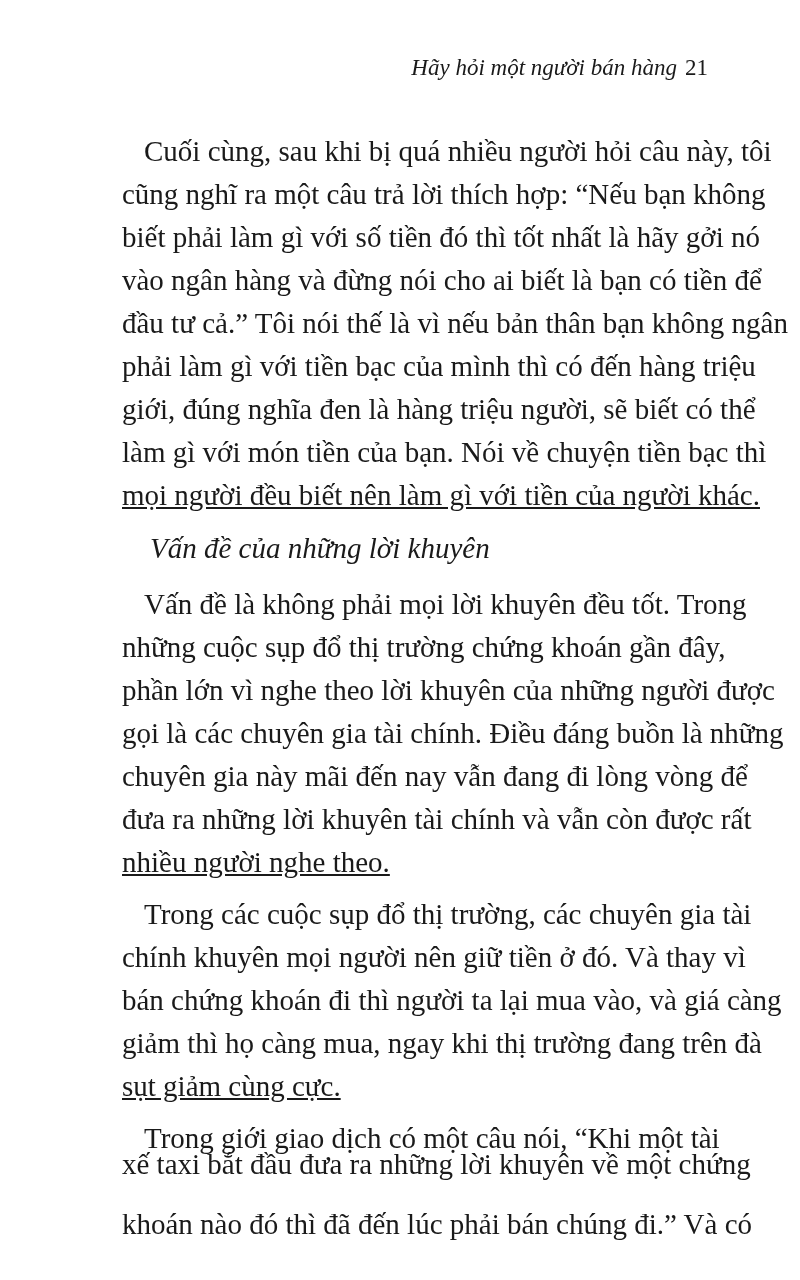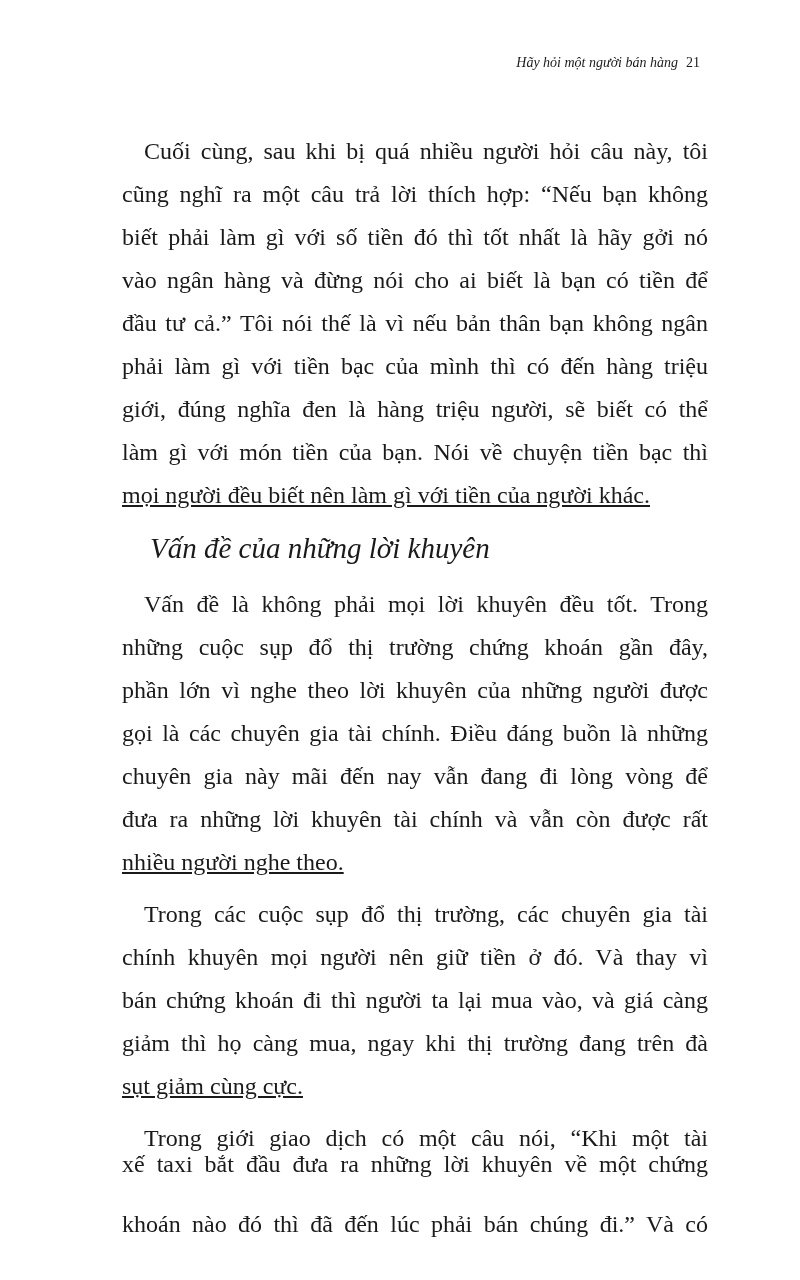--- a/index.html
+++ b/index.html
@@ -11,42 +11,42 @@
     width: 800px;
     height: 1280px;
     position: relative;
     overflow: hidden;
     color: #1a1a1a;
     font-family: "Liberation Serif", "DejaVu Serif", serif;
   }
   .running-header {
     position: absolute;
     top: 55px;
-    right: 100px;
-    font-size: 14px;
+    right: 92px;
+    font-size: 23px;
     white-space: nowrap;
   }
   .running-header .title {
     font-style: italic;
   }
   .running-header .page-num {
     margin-left: 8px;
     font-style: normal;
   }
   .body-text {
     position: absolute;
     left: 122px;
     width: 586px;
     top: 0;
   }
   .line {
     position: absolute;
     left: 0;
     width: 586px;
-    font-size: 24px;
+    font-size: 29px;
     line-height: 34px;
     height: 34px;
     white-space: nowrap;
     text-align: justify;
     text-align-last: justify;
   }
   .line.indent {
     left: 22px;
     width: 564px;
   }

